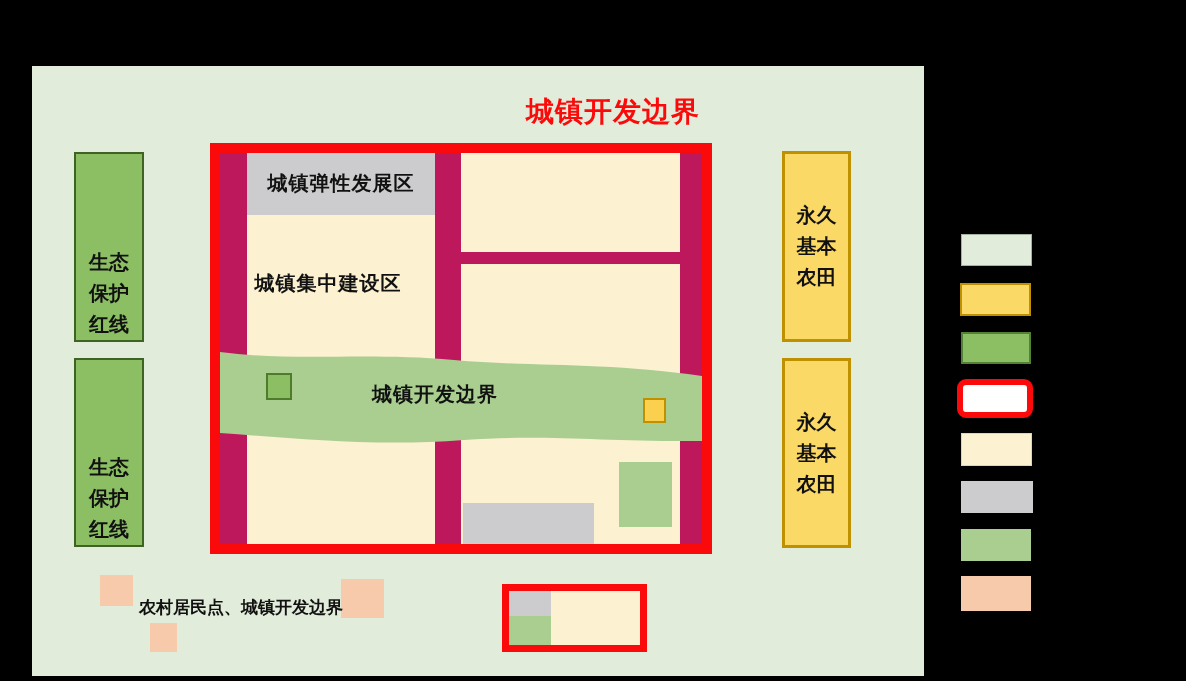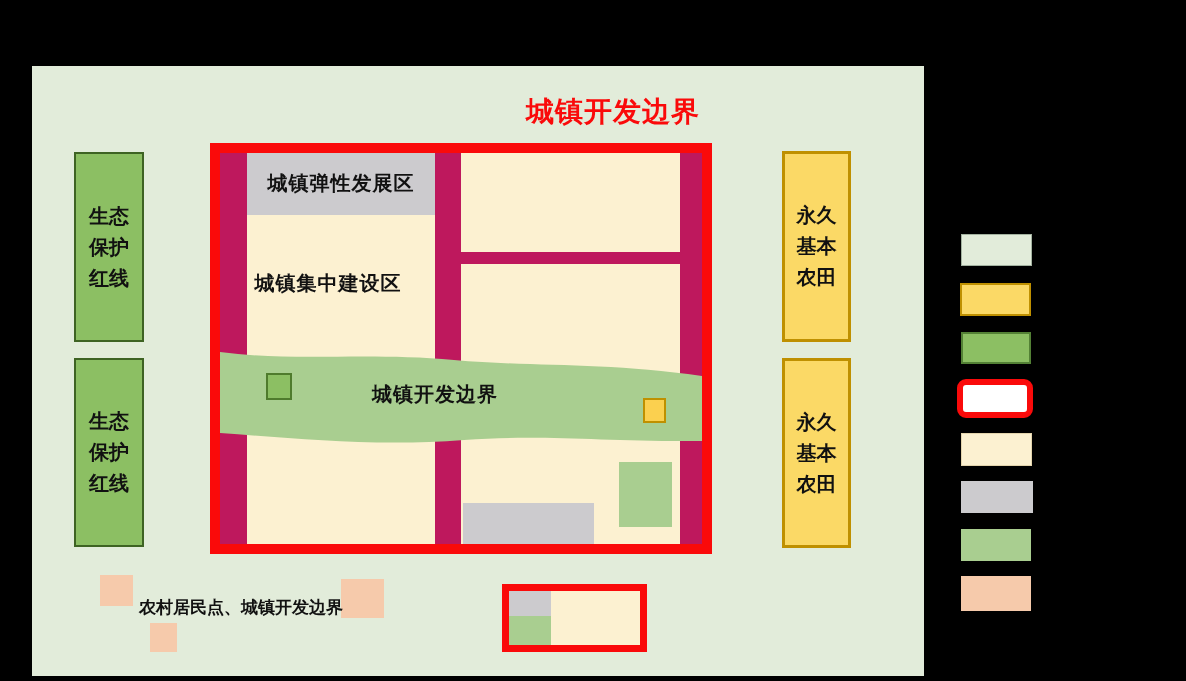--- a/index.html
+++ b/index.html
@@ -11,21 +11,21 @@
   .abs{position:absolute;}
   .pre{white-space:pre-line;}
   
   #panel{left:8px;top:66px;width:892px;height:610px;background:#E2ECDA;}
   
   #title{left:459px;top:96px;width:260px;height:34px;text-align:center;
     font-size:28px;font-weight:bold;color:#FA0A0A;line-height:32px;letter-spacing:1px;}
   
   .zone{display:flex;align-items:center;justify-content:center;text-align:center;
     box-sizing:border-box;font-size:20px;line-height:31px;font-weight:600;color:#111;}
-  .eco{background:#8CBF63;border:2px solid #1d4ed8;}
+  .eco{background:#8CBF63;border:2px solid #1d4ed8;align-items:flex-end;}
   .farm{background:#FBD966;border:3px solid #737373;}
   #eco1{left:50px;top:152px;width:70px;height:190px;}
   #eco2{left:50px;top:358px;width:70px;height:189px;}
   #farm1{left:758px;top:151px;width:69px;height:191px;}
   #farm2{left:758px;top:358px;width:69px;height:190px;}
   
   #redbox{left:186px;top:143px;width:502px;height:411px;box-sizing:border-box;
     border:10px solid #FA0A0A;background:#A9CE90;}
   #redbox .blk{position:absolute;}
   .cream{background:#FCF1D1;}

